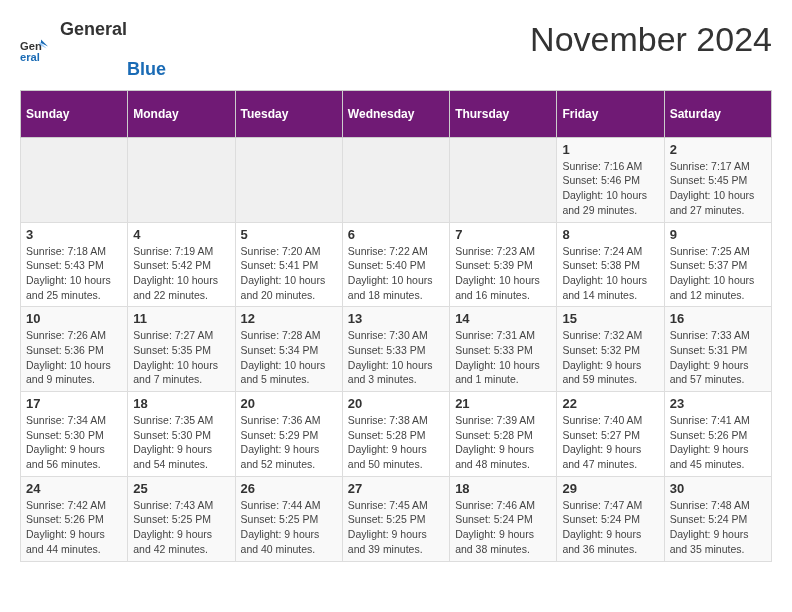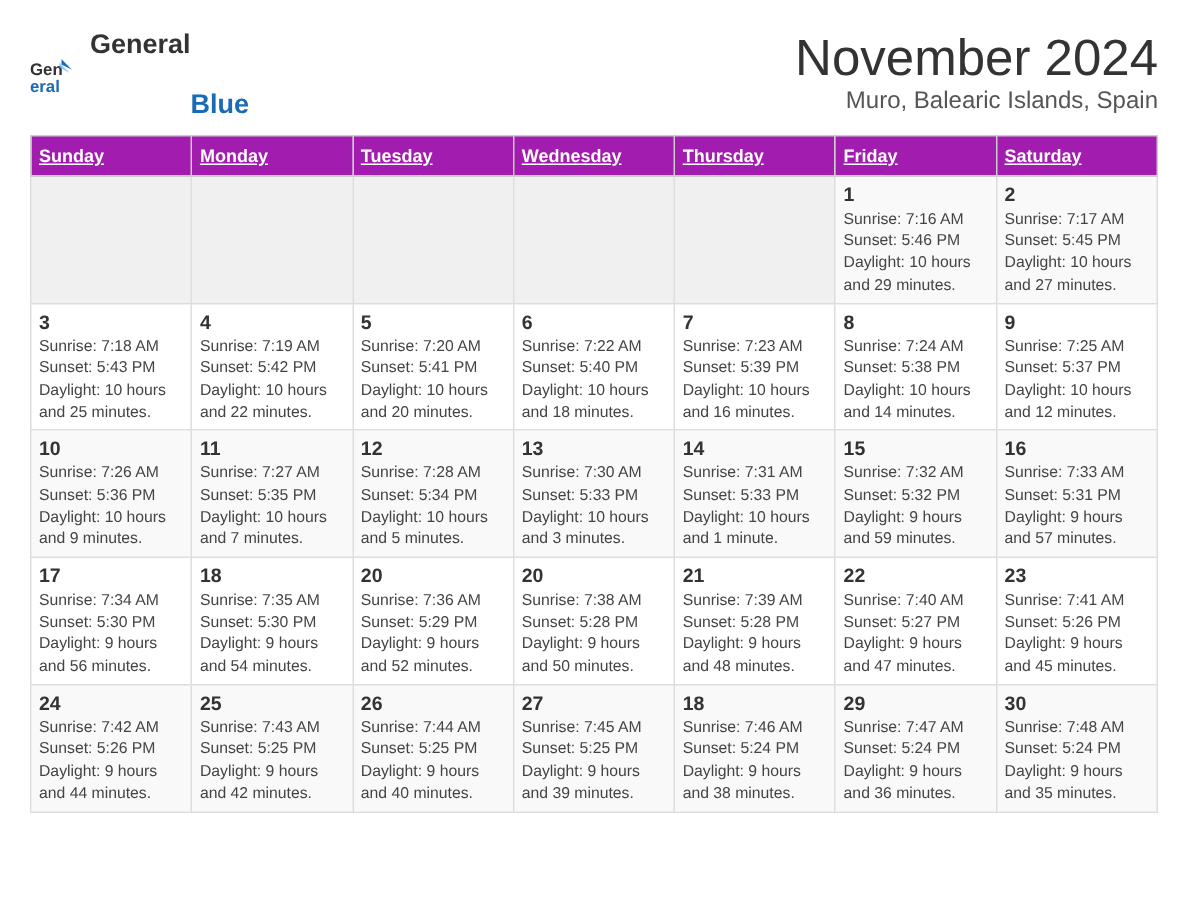--- a/index.html
+++ b/index.html
@@ -36,27 +36,26 @@
     .location-title {
       font-size: 16px;
       color: #555;
     }
     table {
       width: 100%;
       border-collapse: collapse;
       font-size: 11px;
     }
     thead tr th {
-      background-color: #a21caf;
+      background-color: #701a75;
       color: #fff;
       text-align: left;
-      padding: 6px 5px;
+      padding: 16px 5px;
       font-size: 12px;
       border: 1px solid #ccc;
-      text-decoration: underline;
     }
     tbody tr td {
       vertical-align: top;
       padding: 4px 5px;
       border: 1px solid #ddd;
       width: calc(100% / 7);
       min-height: 80px;
       background: #fff;
     }
     tbody tr:nth-child(odd) td {
@@ -89,21 +88,20 @@
       <polygon points="30,5 40,15 30,10" fill="#1a6bb5"></polygon>
       <polygon points="28,8 38,18 28,13" fill="#5aacff" opacity="0.6"></polygon>
     </svg>
     <div style="display:flex;flex-direction:row;line-height:1.1;">
       <span style="font-size:18px;font-weight:bold;color:#333;">General</span>
       <span style="font-size:18px;font-weight:bold;color:#1a6bb5;margin-top:40px;">Blue</span>
     </div>
   </div>
   <div class="title-area">
     <div class="month-title">November 2024</div>
-    <div class="location-title">Muro, Balearic Islands, Spain</div>
   </div>
 </div>
 
 <table>
   <thead>
     <tr id="header-row">
     <th>Sunday</th>
         <th>Monday</th>
         <th>Tuesday</th>
         <th>Wednesday</th>

